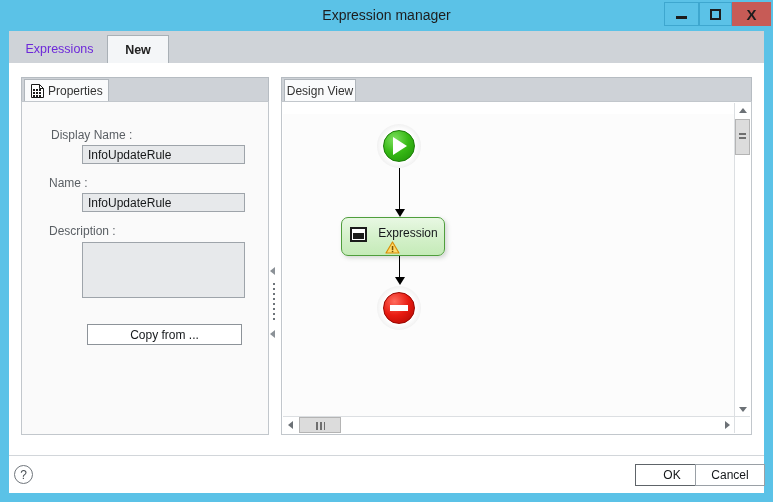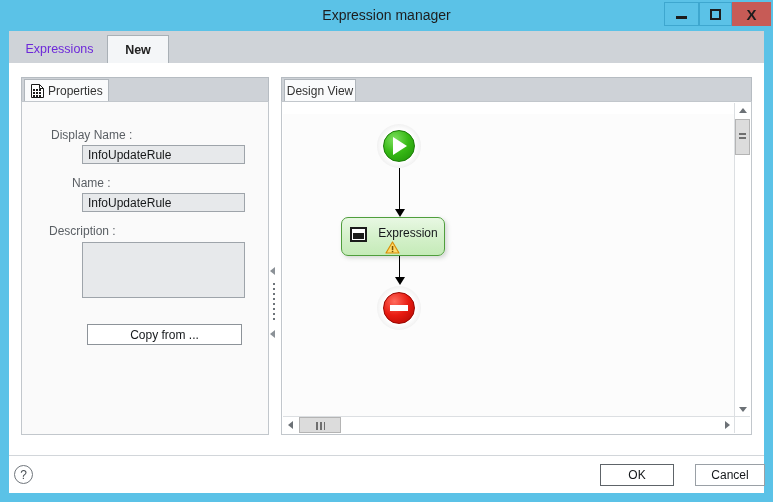--- a/index.html
+++ b/index.html
@@ -188,21 +188,21 @@
     border: 1px solid #9ea4aa;
     box-sizing: border-box;
     font-family: "Liberation Sans", sans-serif;
     font-size: 12px;
     color: #16181a;
     padding: 0 5px;
     outline: none;
   }
   #lbl-display { left: 29px; top: 26px; }
   #in-display  { left: 60px; top: 43px; width: 163px; height: 19px; line-height: 17px; }
-  #lbl-name    { left: 27px; top: 74px; margin-left: 23px; }
+  #lbl-name    { left: 27px; top: 74px; }
   #in-name     { left: 60px; top: 91px; width: 163px; height: 19px; line-height: 17px; }
   #lbl-desc    { left: 27px; top: 122px; }
   #in-desc {
     position: absolute;
     left: 60px; top: 140px;
     width: 163px; height: 56px;
     background: #e7e9eb;
     border: 1px solid #9ea4aa;
     box-sizing: border-box;
     resize: none;
@@ -506,21 +506,21 @@
     position: absolute;
     top: 8px;
     height: 22px;
     background: #ffffff;
     box-sizing: border-box;
     font-family: "Liberation Sans", sans-serif;
     font-size: 12px;
     color: #14171a;
     cursor: default;
   }
-  #btn-ok     { left: 591px; width: 74px; border: 1px solid #5e6469; }
+  #btn-ok     { left: 626px; width: 74px; border: 1px solid #5e6469; }
   #btn-cancel { left: 686px; width: 70px; border: 1px solid #9aa0a6; }
 </style>
 </head>
 <body>
 
 <div id="window">
 
   <div id="titlebar">
     <div id="title-text">Expression manager</div>
 

